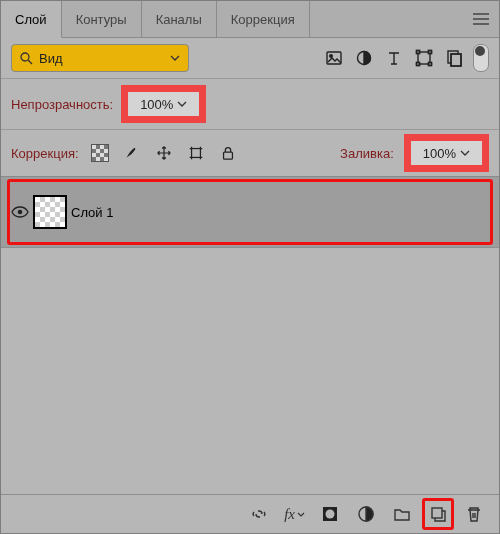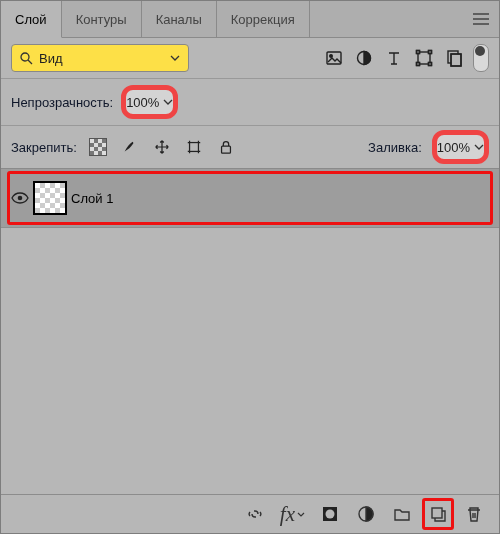--- a/index.html
+++ b/index.html
@@ -12,54 +12,54 @@
     border:1px solid #7d7d7d;box-sizing:border-box;
   }
   .tabs{display:flex;height:36px;border-bottom:1px solid #8a8a8a;background:#aeaeae;align-items:stretch}
   .tab{padding:0 14px;display:flex;align-items:center;border-right:1px solid #8a8a8a;color:#444;cursor:default}
   .tab.active{background:#b7b7b7;border-bottom:1px solid #b7b7b7;margin-bottom:-1px;color:#000;font-weight:500}
   .menu-btn{margin-left:auto;width:36px;display:flex;align-items:center;justify-content:center}
   .menu-btn svg{width:18px;height:14px}
   
   .row{display:flex;align-items:center;padding:6px 10px;gap:8px}
   .dropdown{
-    display:flex;align-items:center;background:#fde047;border:1px solid #888;border-radius:4px;
+    display:flex;align-items:center;background:#eab308;border:1px solid #888;border-radius:4px;
     height:26px;padding:0 8px;gap:6px;min-width:0;
   }
   .dropdown .chev{margin-left:auto}
   .spacer{flex:1}
   .iconbtn{width:22px;height:22px;display:flex;align-items:center;justify-content:center}
   .iconbtn svg{width:18px;height:18px;stroke:#222;fill:none;stroke-width:1.4}
   .toggle{width:14px;height:26px;border-radius:7px;background:#d9d9d9;border:1px solid #8a8a8a;position:relative}
   .toggle::after{content:"";position:absolute;top:1px;left:1px;width:10px;height:10px;border-radius:50%;background:#444}
   
   .row3{border-top:1px solid #999;border-bottom:1px solid #999}
   .wide-dd{flex:1}
-  .label{color:#0f172a}
+  .label{color:#7f1d1d}
   .pct{
-    display:flex;align-items:center;background:#d4d4d4;border:5px solid #ef4444;border-radius:12px;
-    height:24px;padding:0 0;gap:4px;
+    display:flex;align-items:center;background:#d4d4d4;border:7px solid #ef4444;border-radius:0;
+    height:24px;padding:0 12px;gap:4px;
   }
   
   .row4{border-bottom:1px solid #8a8a8a;padding:4px 10px;gap:10px}
   .row4 .iconbtn svg{width:16px;height:16px}
   .checker{
     width:16px;height:16px;
     background-image:
       linear-gradient(45deg,#777 25%,transparent 25%),
       linear-gradient(-45deg,#777 25%,transparent 25%),
       linear-gradient(45deg,transparent 75%,#777 75%),
       linear-gradient(-45deg,transparent 75%,#777 75%);
     background-size:8px 8px;background-position:0 0,0 4px,4px -4px,-4px 0;background-color:#ddd;
     border:1px solid #555;
   }
   
   .layers{}
   .layer{
-    display:flex;align-items:center;gap:4px;height:46px;padding:6px 10px;border-bottom:1px solid #8e8e8e;
+    display:flex;align-items:center;gap:4px;height:46px;padding:12px 10px;border-bottom:1px solid #8e8e8e;
     position:relative;
   }
   .layer.selected{background:#9d9d9d}
   .red-box{position:absolute;border:3px solid #e11;border-radius:3px;pointer-events:none}
   .red-layer{left:6px;right:6px;top:2px;bottom:2px}
   .eye{width:18px;display:flex;justify-content:center}
   .thumb{
     width:34px;height:34px;border:2px solid #000;box-sizing:border-box;background:#fff;
   }
   .thumb.trans{
@@ -76,21 +76,21 @@
       linear-gradient(180deg,#d7c9a8 0 55%,#fff 55% 100%);
   }
   .layer-name{color:#000}
   .lock{margin-left:auto;width:20px;display:flex;justify-content:center}
   
   .footer{
     position:absolute;left:0;right:0;bottom:0;height:38px;border-top:1px solid #8c8c8c;
     display:flex;align-items:center;justify-content:flex-end;gap:14px;padding:0 14px;
   }
   .footer .iconbtn svg{width:18px;height:18px;stroke:#333}
-  .fx{font-style:italic;font-family:Georgia,serif;font-size:21px;color:#333;display:flex;align-items:center;gap:2px}
+  .fx{font-style:italic;font-family:Georgia,serif;font-size:15px;color:#333;display:flex;align-items:center;gap:2px}
   .red-new{left:-5px;right:-5px;top:-5px;bottom:-5px}
   .rel{position:relative}
   .chev svg,.mag svg,.eye svg,.lock svg{display:block}
 </style>
 </head>
 <body>
 
 <div class="tabs">
   <div class="tab active">
       <span>Слой</span>
@@ -174,21 +174,21 @@
     <span>100%</span>
     <span class="chev">
         <svg width="10" height="6" viewBox="0 0 10 6">
           <path d="M1 1l4 4 4-4" stroke="#333" fill="none" stroke-width="1.3"></path>
         </svg>
       </span>
   </div>
 </div>
 
 <div class="row row4">
-  <span class="label">Закрепить:</span>
+  <span class="label">Коррекция:</span>
   <div class="iconbtn">
       <div class="checker"></div>
     </div>
   <div class="iconbtn">
       <svg viewBox="0 0 18 18">
         <path d="M3 14c3-6 6-9 9-11 1 1 1 2 0 3-2 3-5 6-9 8z" fill="#222" stroke="none"></path>
       </svg>
     </div>
   <div class="iconbtn">
       <svg viewBox="0 0 18 18">

